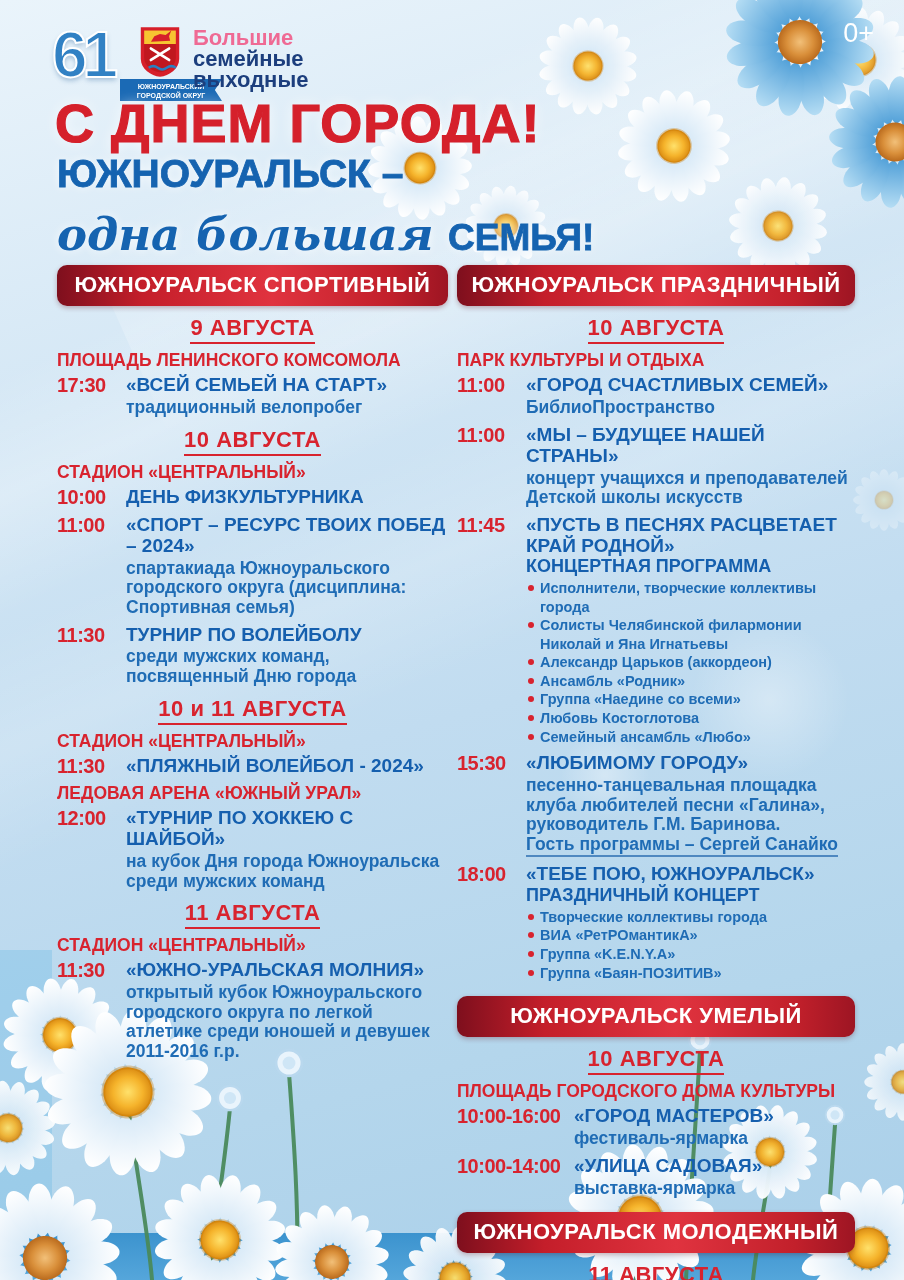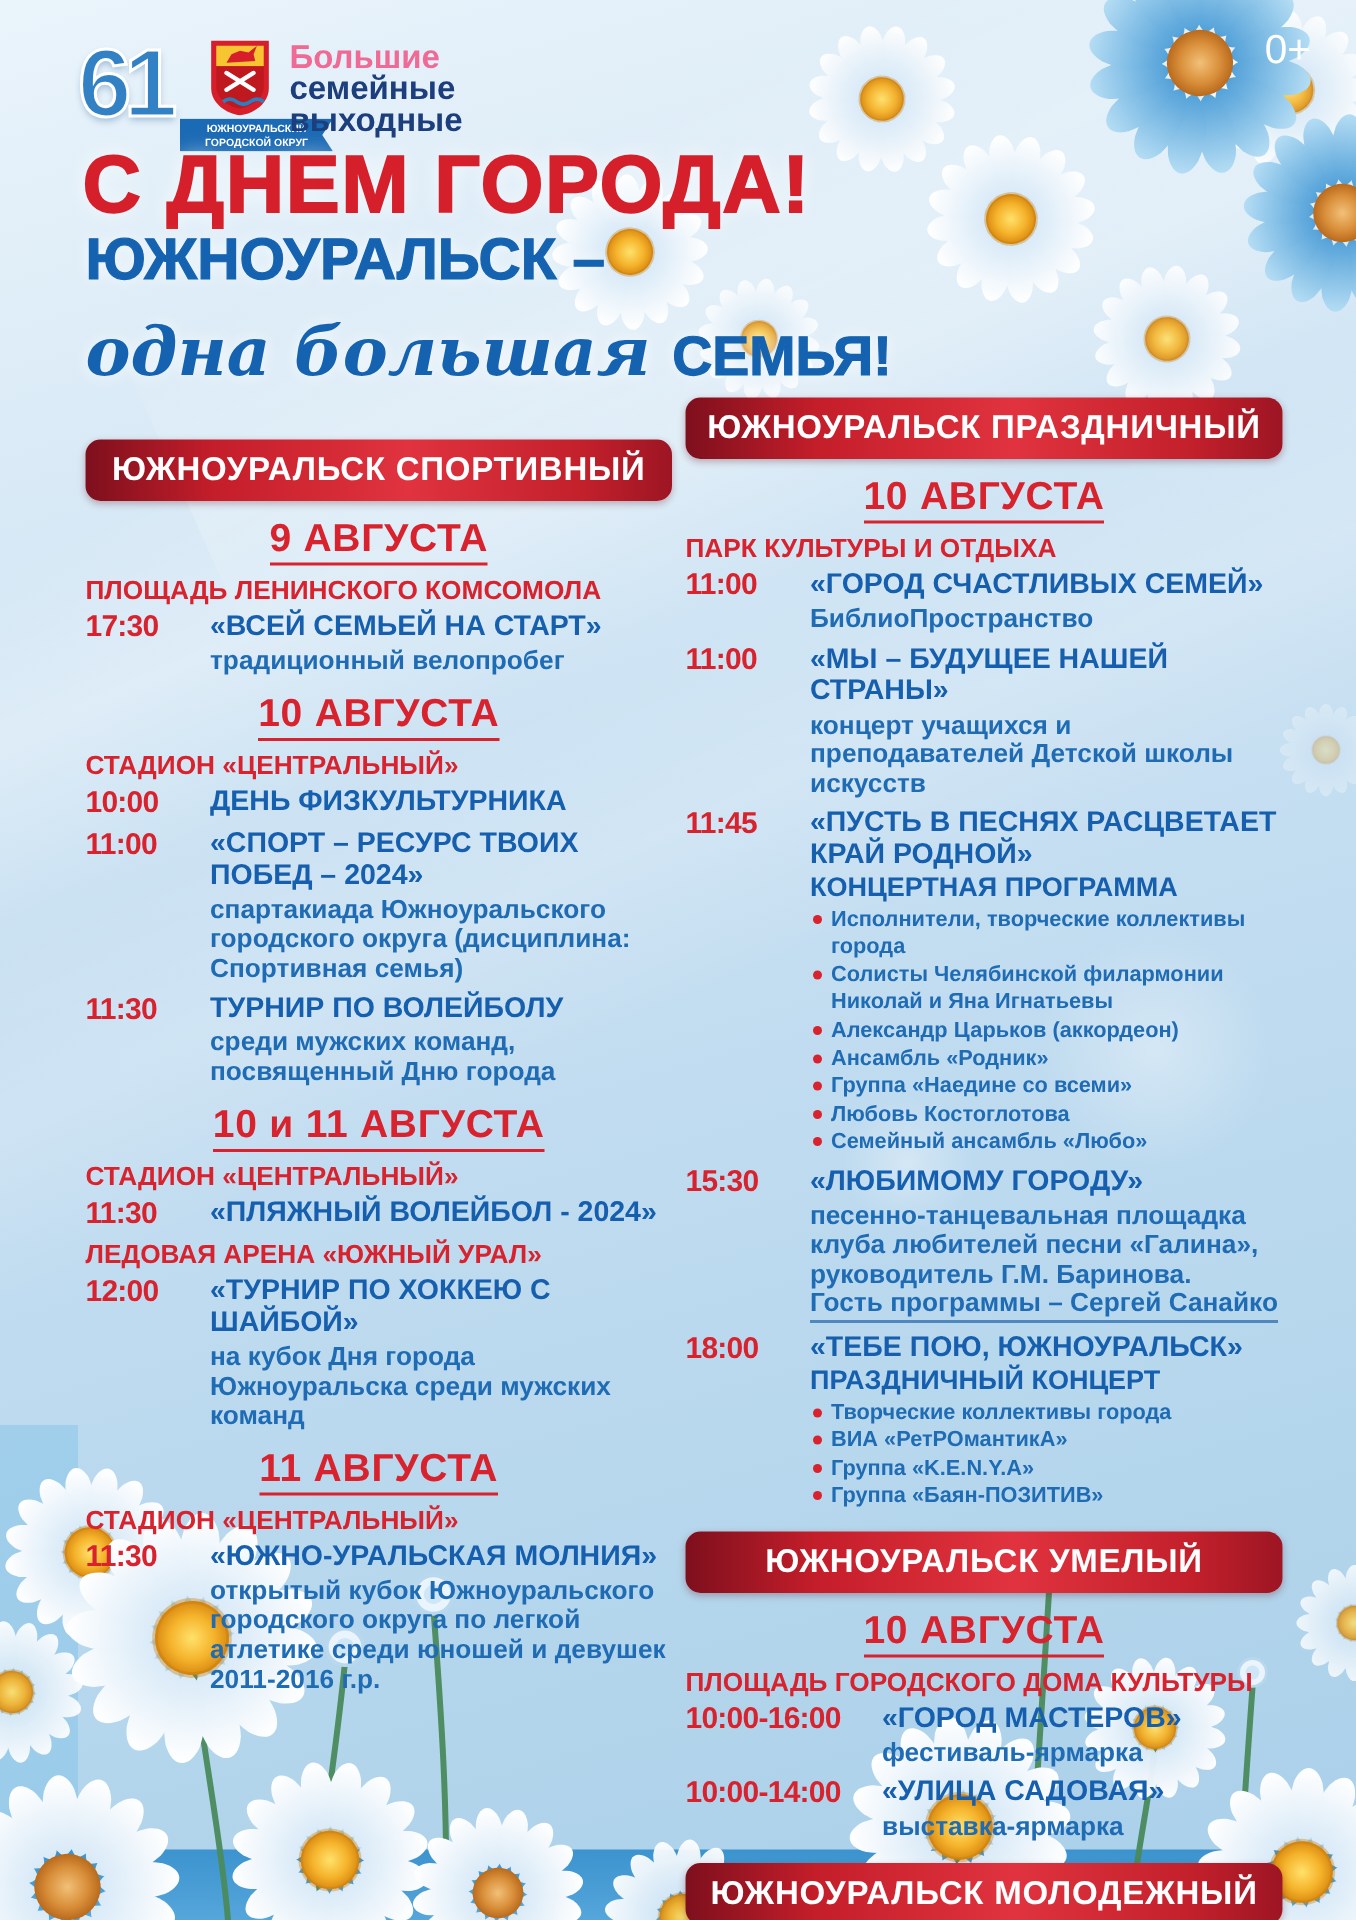--- a/index.html
+++ b/index.html
@@ -30,31 +30,31 @@
   .prog .p2,.prog .p3{color:#1c3e7d;}
   .age{position:absolute;right:30px;top:18px;color:#fff;font-size:27px;font-weight:500;}
   .title{position:absolute;left:55px;top:92px;width:680px;color:#d5202b;font-size:54px;font-weight:700;
     letter-spacing:1px;-webkit-text-stroke:1.2px #d5202b;text-shadow:0 0 14px rgba(255,255,255,.8);}
   .sub1{position:absolute;left:57px;top:152px;color:#1563b0;font-size:39px;font-weight:700;
     -webkit-text-stroke:.8px #1563b0;text-shadow:0 0 10px rgba(255,255,255,.8);}
   .sub2{position:absolute;left:57px;top:208px;color:#1563b0;text-shadow:0 0 10px rgba(255,255,255,.8);}
   .script{font-family:"DejaVu Serif",serif;font-style:italic;font-weight:700;font-size:45px;}
   .tail{font-size:37px;font-weight:700;-webkit-text-stroke:.8px #1563b0;margin-left:10px;}
   
-  .colL{position:absolute;left:57px;top:265px;width:391px;margin-top:28px;}
+  .colL{position:absolute;left:57px;top:265px;width:391px;}
   .colR{position:absolute;left:457px;top:265px;width:398px;}
   .banner{background:linear-gradient(90deg,#7e0f1d 0%,#c41e2a 22%,#e0333f 55%,#c2202b 85%,#9d1523 100%);
     border-radius:10px;color:#fff;font-weight:700;font-size:22px;text-align:center;
     padding:7px 0 8px;letter-spacing:.5px;box-shadow:0 2px 5px rgba(100,20,30,.3);}
   .mt{margin-top:14px;}
   .dw{text-align:center;margin:9px 0 5px;}
-  .date{display:inline-block;color:#d8232e;font-size:26px;font-weight:700;
+  .date{display:inline-block;color:#d8232e;font-size:22px;font-weight:700;
     border-bottom:2.5px solid #d8232e;padding-bottom:1px;letter-spacing:.5px;}
   .venue{color:#d8232e;font-size:17.5px;font-weight:700;margin:7px 0 0;line-height:1.1;}
-  .ev{display:grid;grid-template-columns:64px 1fr;column-gap:19px;margin:5px 0 7px;align-items:start;}
+  .ev{display:grid;grid-template-columns:64px 1fr;column-gap:5px;margin:5px 0 7px;align-items:start;}
   .ev.wide{grid-template-columns:112px 1fr;}
   .t{color:#d8232e;font-size:20px;font-weight:700;letter-spacing:-.5px;line-height:1.05;}
   .et{color:#155fae;font-size:19px;font-weight:700;line-height:1.1;}
   .es{color:#155fae;font-size:18px;font-weight:700;line-height:1.15;}
   .ed{color:#1f6cb5;font-size:17.5px;font-weight:600;line-height:1.12;margin-top:2px;}
   .guest{display:inline-block;color:#1f6cb5;font-size:17.5px;font-weight:600;line-height:1.12;
     border-bottom:2px solid #4f88c0;padding-bottom:1px;}
   .bl{list-style:none;margin:2px 0 0;padding:0 0 0 2px;}
   .bl li{position:relative;color:#1f6cb5;font-size:14.5px;font-weight:600;line-height:1.28;padding-left:12px;}
   .bl li::before{content:"";position:absolute;left:0;top:6px;width:6px;height:6px;border-radius:50%;background:#d8232e;}

